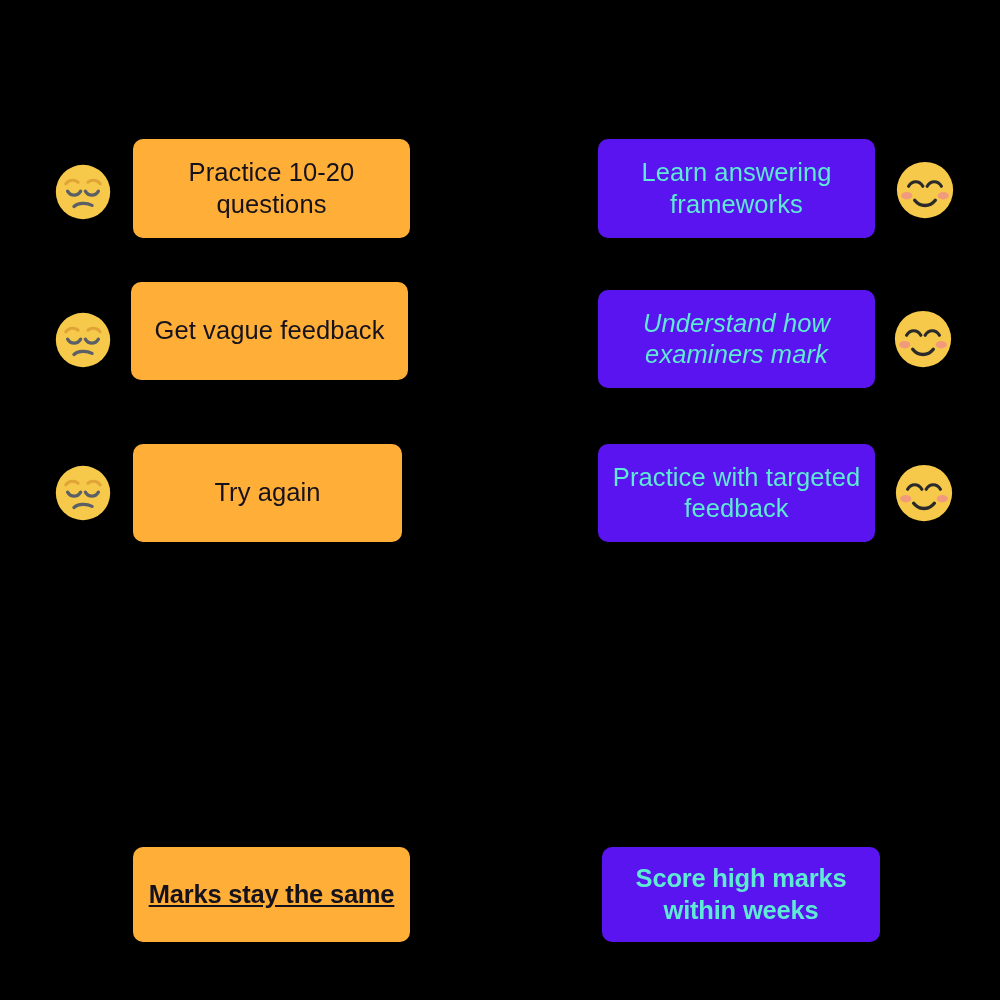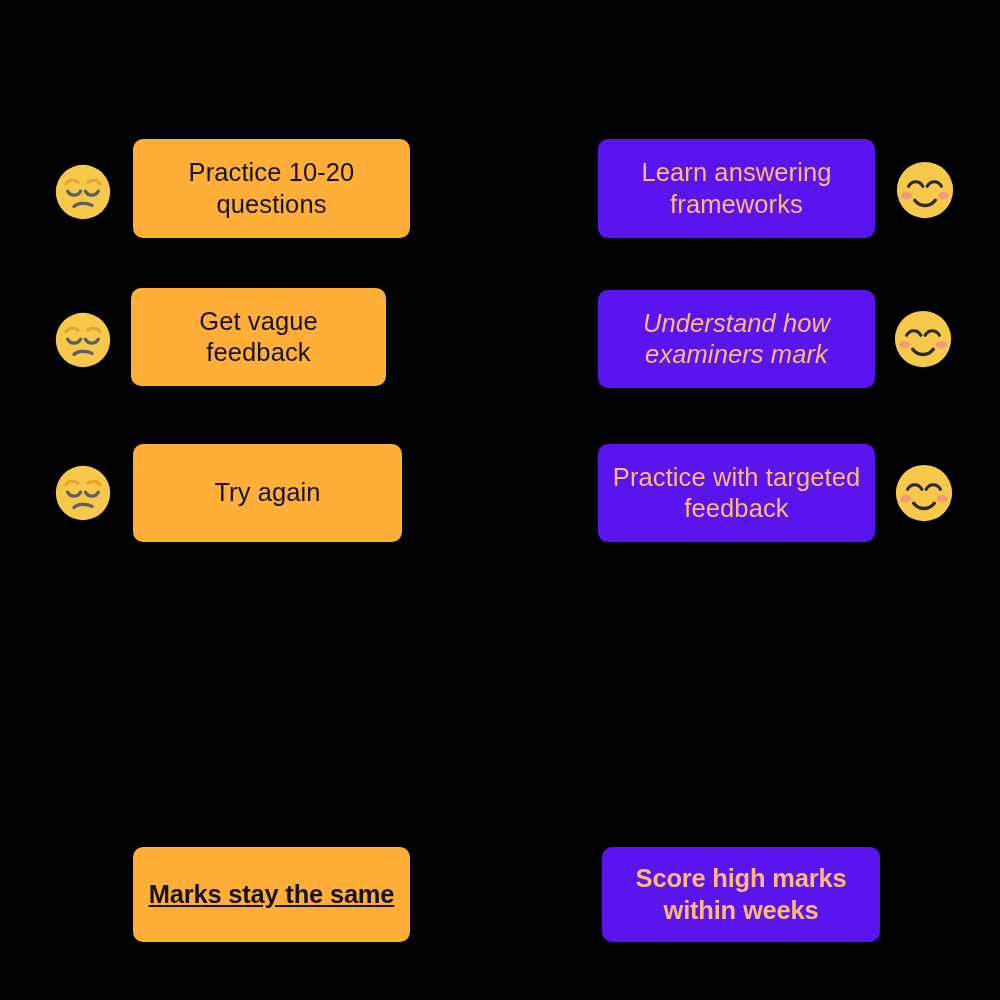--- a/index.html
+++ b/index.html
@@ -36,21 +36,21 @@
     border-radius: 10px;
   }
 
   .node .node-text {
     display: block;
     width: 100%;
   }
 
   
   .node.pain   { background: #FFAF38; color: #16121C; }
-  .node.gain   { background: #5A14EF; color: #fdba74; }
+  .node.gain   { background: #5A14EF; color: #5eead4; }
 
   
   .node.step      { font-size: 25.5px; font-weight: 400; }
   .node.outcome   { font-size: 25.5px; font-weight: 700; letter-spacing: -0.2px; }
 
   
   .emoji {
     position: absolute;
     display: flex;
     align-items: center;
@@ -87,21 +87,21 @@
     <svg width="58" height="58" viewBox="0 0 64 64" aria-hidden="true">
       <circle cx="32" cy="32" r="30" fill="#F7C94B"></circle>
       <path d="M32 2a30 30 0 0 1 0 60 30 30 0 0 0 0-60z" fill="#EFBC40"></path>
       <path d="M13 23c3.4-4.6 9.6-5.2 13.6-1.8" fill="none" stroke="#E0A437" stroke-width="3.4" stroke-linecap="round"></path>
       <path d="M51 23c-3.4-4.6-9.6-5.2-13.6-1.8" fill="none" stroke="#E0A437" stroke-width="3.4" stroke-linecap="round"></path>
       <path d="M15 31c3.6 6 10.8 6 14.4 0" fill="none" stroke="#5B5F66" stroke-width="3.6" stroke-linecap="round"></path>
       <path d="M49 31c-3.6 6-10.8 6-14.4 0" fill="none" stroke="#5B5F66" stroke-width="3.6" stroke-linecap="round"></path>
       <path d="M22 48c4.5-4 13.5-4.6 20-1.2" fill="none" stroke="#5B5F66" stroke-width="3.6" stroke-linecap="round"></path>
     </svg>
   </div>
-  <div class="node pain step" style="left:131px; top:288px; width:255px; height:98px;">
+  <div class="node pain step" style="left:131px; top:282px; width:277px; height:98px;">
     <span class="node-text">Get vague feedback</span>
   </div>
 
   <div class="emoji" style="left:54px; top:464px; width:58px; height:58px;">
     <svg width="58" height="58" viewBox="0 0 64 64" aria-hidden="true">
       <circle cx="32" cy="32" r="30" fill="#F7C94B"></circle>
       <path d="M32 2a30 30 0 0 1 0 60 30 30 0 0 0 0-60z" fill="#EFBC40"></path>
       <path d="M13 23c3.4-4.6 9.6-5.2 13.6-1.8" fill="none" stroke="#E0A437" stroke-width="3.4" stroke-linecap="round"></path>
       <path d="M51 23c-3.4-4.6-9.6-5.2-13.6-1.8" fill="none" stroke="#E0A437" stroke-width="3.4" stroke-linecap="round"></path>
       <path d="M15 31c3.6 6 10.8 6 14.4 0" fill="none" stroke="#5B5F66" stroke-width="3.6" stroke-linecap="round"></path>

